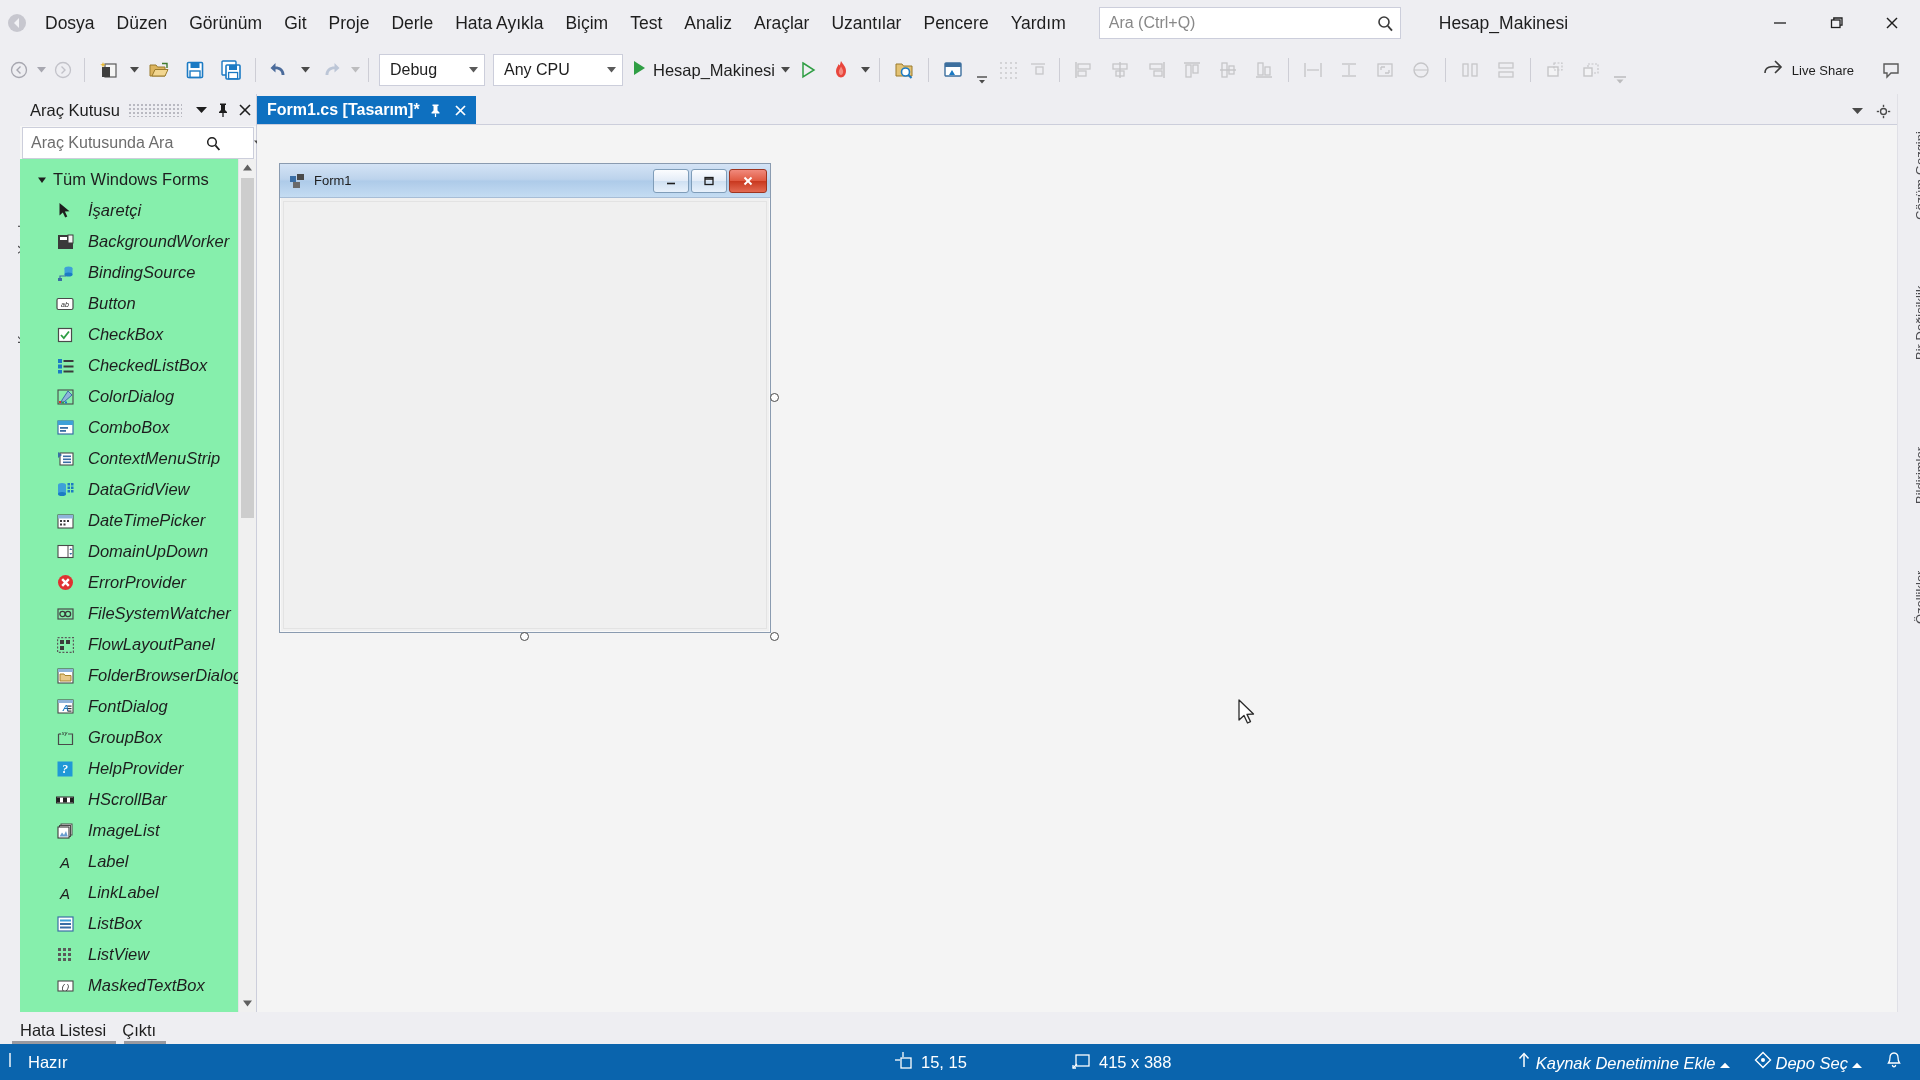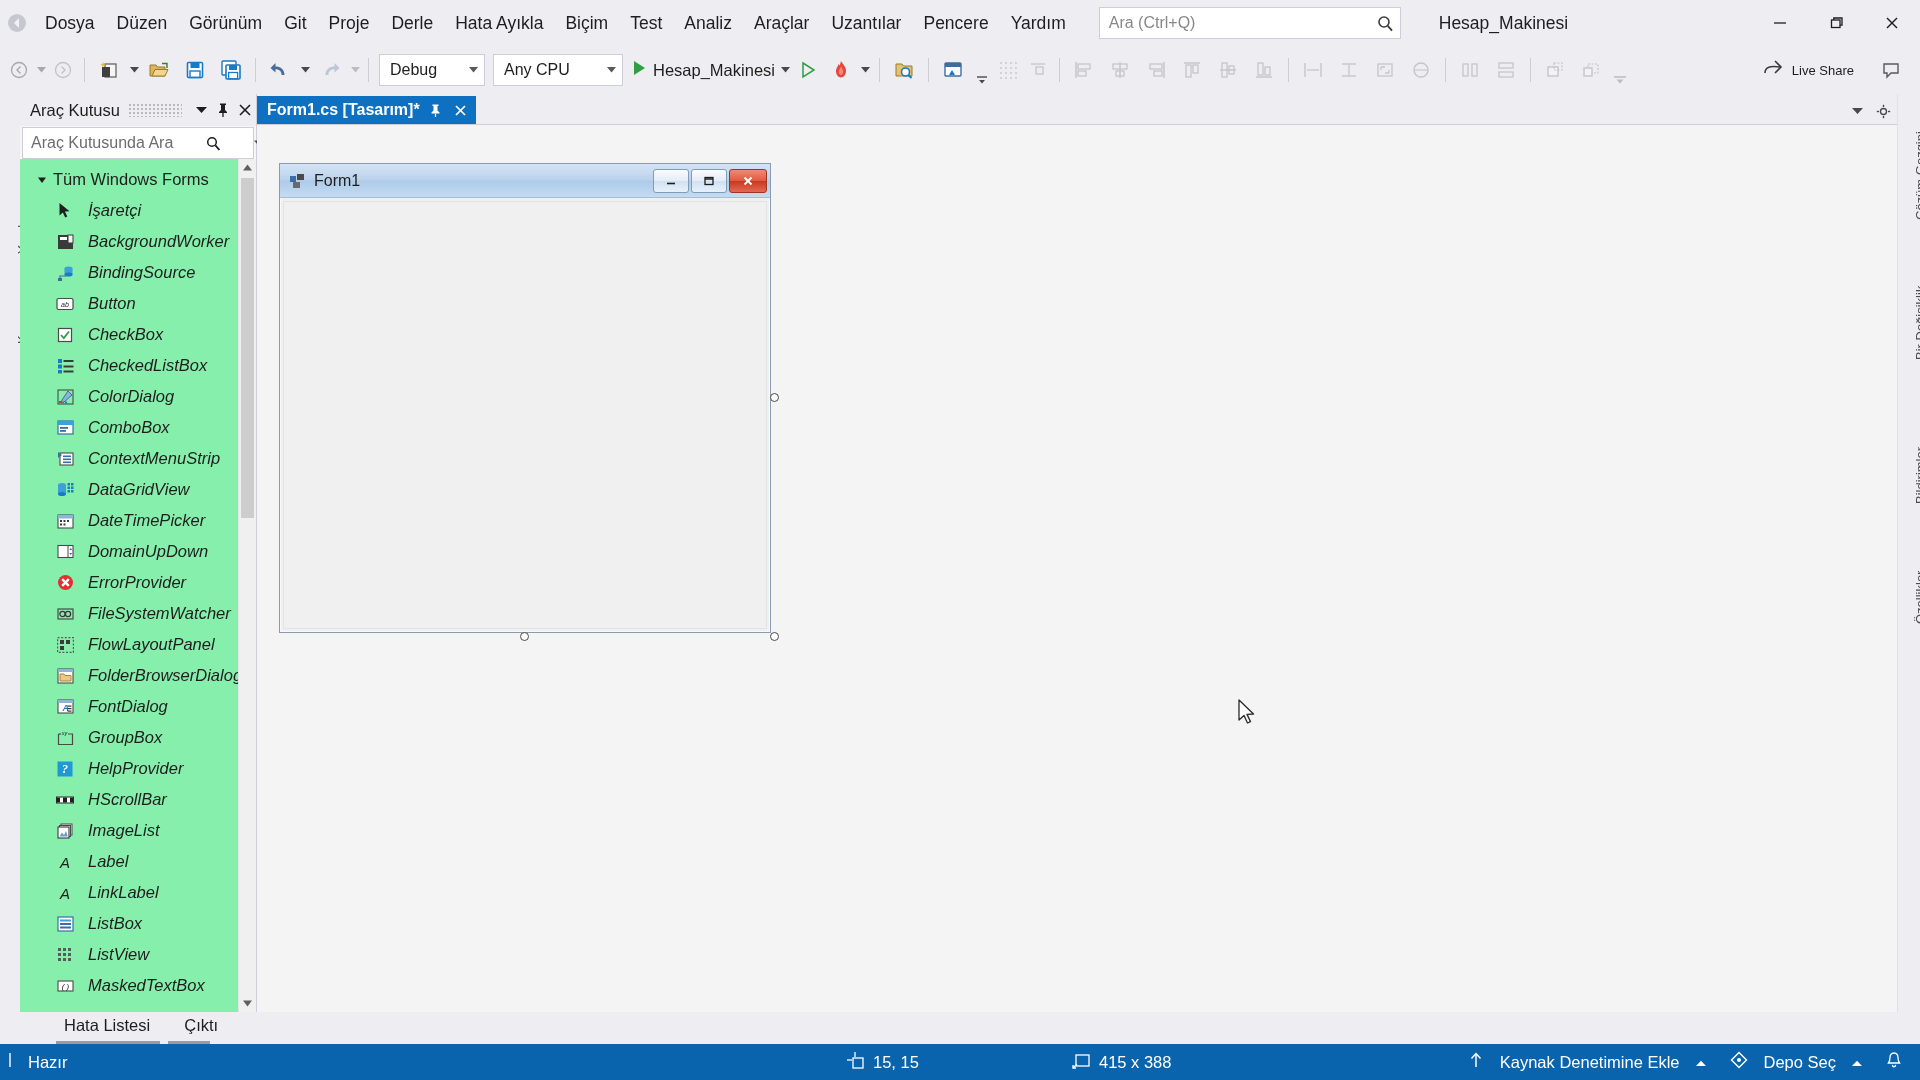--- a/index.html
+++ b/index.html
@@ -475,21 +475,21 @@
   }
   .wf-icon {
     width: 18px;
     height: 18px;
     display: flex;
     align-items: center;
     justify-content: center;
     flex: 0 0 auto;
   }
   .wf-name {
-    font-size: 16px;
+    font-size: 13px;
     color: #1e1e1e;
     margin-left: 8px;
     flex: 1;
     white-space: nowrap;
   }
   .wf-btns { display: flex; align-items: center; gap: 2px; }
   .wf-btn {
     width: 34px;
     height: 22px;
     border: 1px solid #7f9db9;
@@ -529,26 +529,25 @@
     background: #eeeef2;
     position: relative;
     border-left: 1px solid #e0e0e6;
   }
 
   
   .bottom-tabs {
     height: 32px;
     background: #eeeef2;
     display: flex;
-    align-items: flex-start;
+    align-items: flex-end;
     flex: 0 0 auto;
     padding-left: 12px;
-    gap: 18px;
+    gap: 0;
     position: relative;
-    margin-left: 44px;
   }
   .btab {
     font-size: 16.5px;
     color: #1e1e1e;
     padding: 4px 8px;
     white-space: nowrap;
   }
   .btab-underline {
     position: absolute;
     bottom: 0;
@@ -572,44 +571,45 @@
     gap: 8px;
     padding-left: 8px;
   }
   .sb-txt {
     font-size: 16.5px;
     color: #ffffff;
     white-space: nowrap;
   }
   .sb-coord {
     position: absolute;
-    left: 846px;
+    left: 894px;
     display: flex;
     align-items: center;
     gap: 9px;
   }
   .sb-size {
     position: absolute;
     left: 1072px;
     display: flex;
     align-items: center;
     gap: 9px;
   }
   .sb-right {
     position: absolute;
     right: 8px;
     display: flex;
     align-items: center;
     gap: 4px;
   }
   .sb-chip {
     display: flex;
-    align-items: center;
-    gap: 16px;
+    align-items: flex-end;
+    gap: 4px;
     padding: 4px 10px;
+    font-style: italic;
   }
 
   .cursor-arrow {
     position: absolute;
     pointer-events: none;
     z-index: 99;
   }
 </style>
 </head>
 <body>

